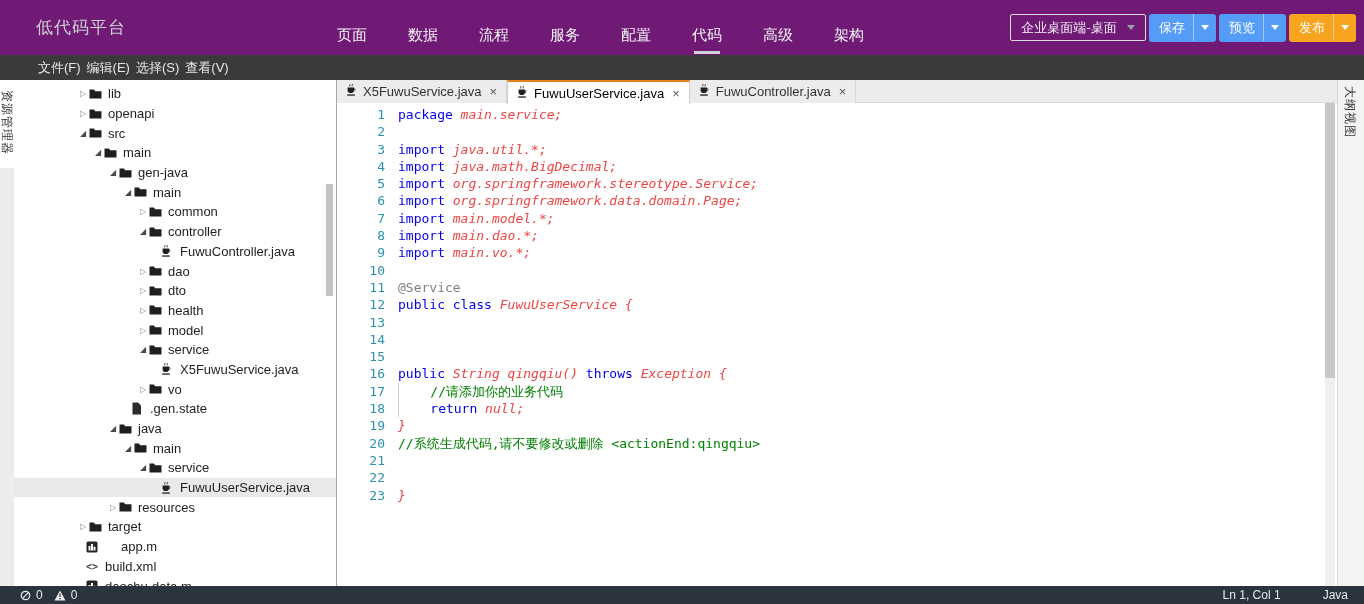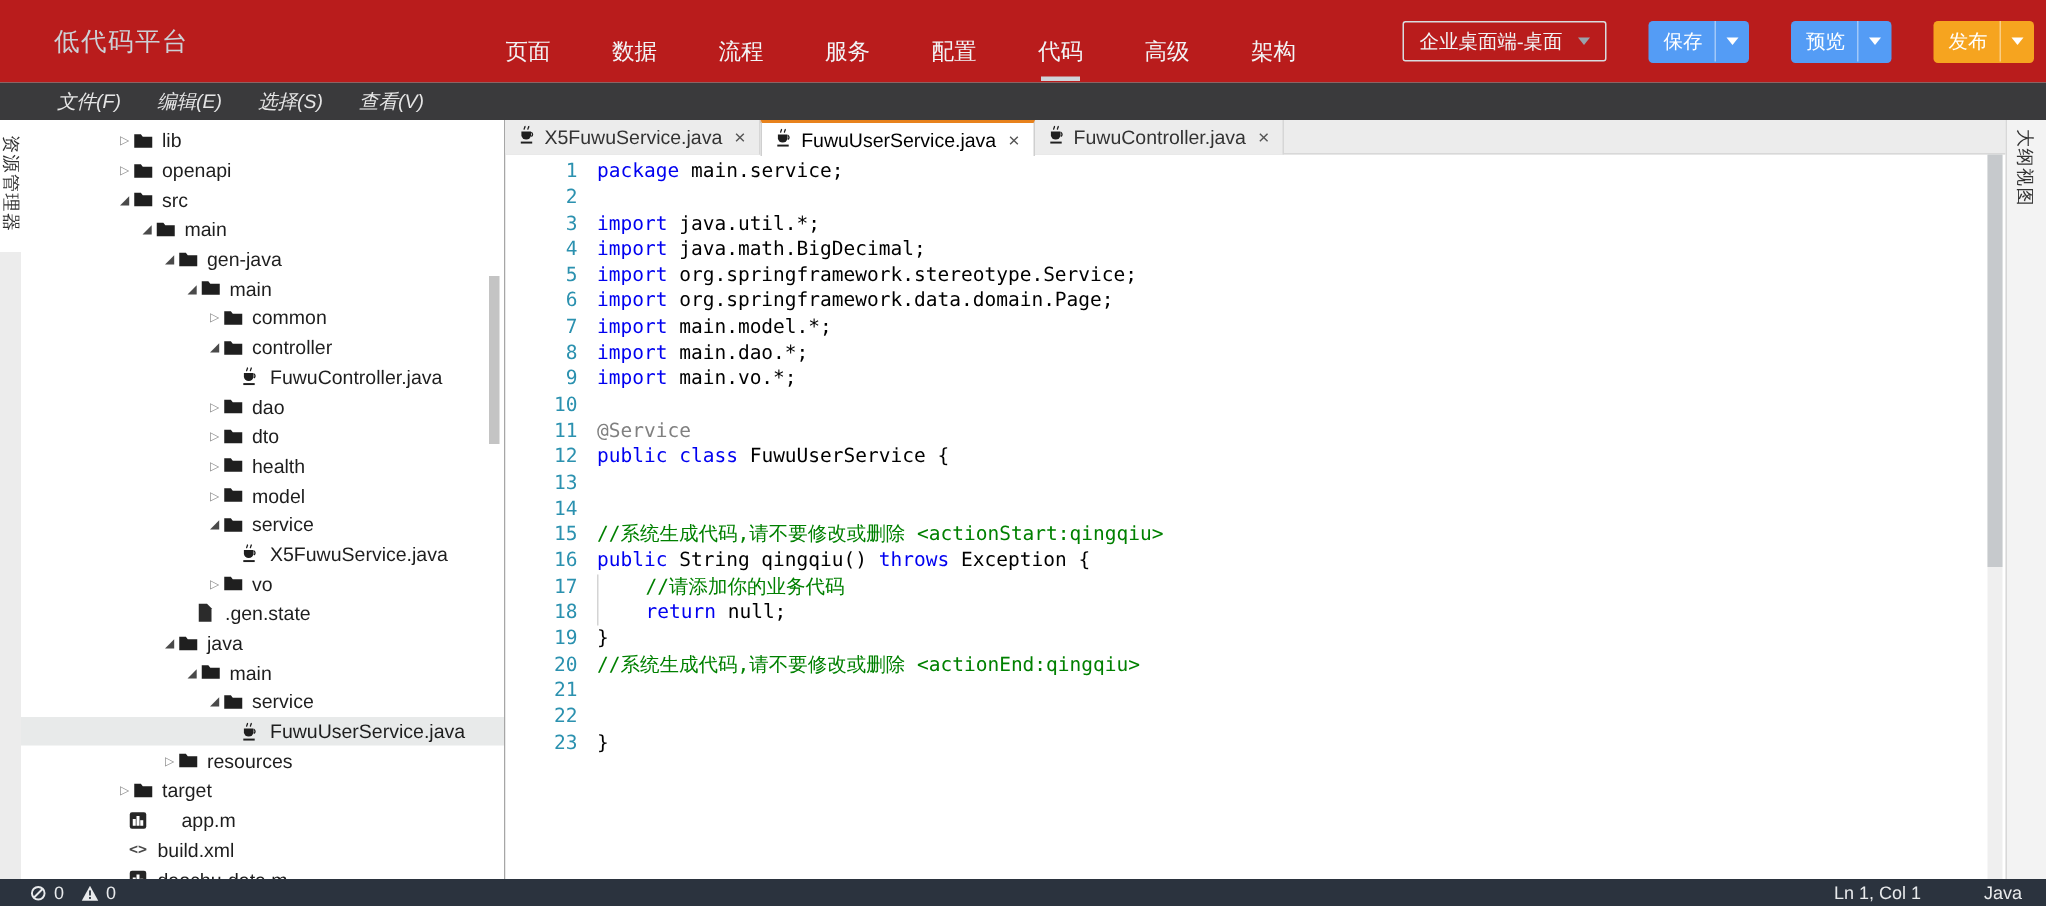--- a/index.html
+++ b/index.html
@@ -1,36 +1,36 @@
 <!DOCTYPE html>
 <html><head>
 <meta charset="utf-8">
 <style>
   * { margin:0; padding:0; box-sizing:border-box; }
   html,body { width:1364px; height:604px; overflow:hidden; }
   body { font-family:"Liberation Sans","DejaVu Sans",sans-serif; background:#fff; }
   #app { position:relative; width:1364px; height:604px; overflow:hidden; background:#fff; }
 
   
-  .header { position:absolute; top:0; left:0; width:1364px; height:55px; background:#b91c1c; display:flex; align-items:center;text-align:right; }
+  .header { position:absolute; top:0; left:0; width:1364px; height:55px; background:#701a75; display:flex; align-items:center;text-align:right; }
   .logo { margin-left:36px; font-size:17px; color:#ccd0d5; letter-spacing:1px; }
   .header-nav { position:absolute; left:337px; top:0; height:68px; display:flex; gap:41px; align-items:center; }
   .nav-item { position:relative; color:#f2f4f6; font-size:15px; height:55px; line-height:55px; cursor:pointer; }
   .nav-item.active::after { content:""; position:absolute; left:50%; transform:translateX(-50%); bottom:8px; width:26px; height:3px; background:#cfd3d8; }
-  .header-right { position:absolute; right:8px; top:0; height:55px; display:flex; align-items:center; gap:28px;font-family:Liberation Serif, serif; }
+  .header-right { position:absolute; right:8px; top:0; height:55px; display:flex; align-items:center; gap:3px;font-family:Liberation Serif, serif; }
   .env-select { width:136px; height:27px; border:1px solid #d9dcdf; border-radius:2px; color:#f2f3f5; font-size:13px; display:flex; align-items:center; justify-content:center; gap:10px; cursor:pointer; }
   .select-caret { width:0; height:0; border-left:4px solid transparent; border-right:4px solid transparent; border-top:5px solid #9aa2ab; }
   .hbtn { height:28px; border-radius:3px; display:flex; align-items:center; color:#fff; font-size:13px; cursor:pointer; overflow:hidden; }
   .hbtn-label { padding:0 8px 0 10px; }
   .hbtn-divider { width:1px; height:27px; background:rgba(255,255,255,0.45); }
   .hbtn-caret-box { padding:0 7px; height:27px; display:flex; align-items:center; }
   .hbtn-caret { width:0; height:0; border-left:4px solid transparent; border-right:4px solid transparent; border-top:5px solid #ffffff; }
 
   
-  .menubar { position:absolute; top:55px; left:0; width:1364px; height:25px; background:#3a3a3c; display:flex; align-items:center; gap:24px; padding-left:38px;font-style:italic; }
+  .menubar { position:absolute; top:55px; left:0; width:1364px; height:25px; background:#3a3a3c; display:flex; align-items:center; gap:6px; padding-left:38px; }
   .menu-item { color:#e6e6e6; font-size:13px; cursor:pointer; }
 
   
   .left-rail { position:absolute; top:80px; left:0; width:14px; height:506px; background:#fff; }
   .left-rail-lower { position:absolute; top:168px; left:0; width:14px; height:418px; background:#ececec; }
   .vtext { position:absolute; display:inline-block; white-space:nowrap; transform:rotate(90deg); transform-origin:left top; color:#2e2e2e; font-size:12px; letter-spacing:1px; }
   .vtext-left { left:15px; top:90px; }
   .vtext-right { left:1358px; top:86px; color:#333; }
 
   
@@ -52,21 +52,21 @@
   .tab.active { background:#fff; border-top:2px solid #e8821c; border-left:1px solid #cfcfcf; border-right:1px solid #cfcfcf; margin-bottom:-1px; height:24px; color:#000; }
   .tab-close { color:#555; font-size:13px; line-height:1; padding-left:2px; cursor:pointer; }
   .code-area { position:absolute; top:23px; left:0; width:1000px; height:483px; overflow:hidden; font-family:"DejaVu Sans Mono","Liberation Mono",monospace; font-size:13px; }
   .code-inner { padding-top:3px; }
   .code-line { display:flex; height:17.3px; line-height:17.3px; white-space:pre; }
   .line-num { width:56px; flex:none; text-align:right; padding-right:8px; color:#2b91af; }
   .line-src { padding-left:5px; }
   .tok-k { color:#0000f0; }
   .tok-c { color:#008000; }
   .tok-a { color:#808080; }
-  .tok-t { color:#000000; }
+  .tok-t { color:#ef4444;font-style:italic; }
   .guide { display:inline-block; width:0; height:17.3px; border-left:1px solid #d4d4d4; vertical-align:top; }
   .ed-scroll-track { position:absolute; top:23px; right:2px; width:10px; height:483px; background:#efefef; }
   .ed-scroll-thumb { position:absolute; top:0; left:0; width:10px; height:275px; background:#c6c9cc; }
 
   
   .right-rail { position:absolute; top:80px; left:1337px; width:27px; height:506px; background:#f3f3f3; border-left:1px solid #d8d8d8; }
 
   
   .statusbar { position:absolute; left:0; top:586px; width:1364px; height:18px; background:#2b333e; color:#e8eaec; font-size:12px; display:flex; align-items:center; padding:0 16px 0 20px; }
   .sb-left { display:flex; align-items:center; gap:5px; }
@@ -462,21 +462,21 @@
           <div class="code-line"><span class="line-num">5</span><span class="line-src"><span class="tok-k">import</span><span class="tok-t"> org.springframework.stereotype.Service;</span></span></div>
           <div class="code-line"><span class="line-num">6</span><span class="line-src"><span class="tok-k">import</span><span class="tok-t"> org.springframework.data.domain.Page;</span></span></div>
           <div class="code-line"><span class="line-num">7</span><span class="line-src"><span class="tok-k">import</span><span class="tok-t"> main.model.*;</span></span></div>
           <div class="code-line"><span class="line-num">8</span><span class="line-src"><span class="tok-k">import</span><span class="tok-t"> main.dao.*;</span></span></div>
           <div class="code-line"><span class="line-num">9</span><span class="line-src"><span class="tok-k">import</span><span class="tok-t"> main.vo.*;</span></span></div>
           <div class="code-line"><span class="line-num">10</span><span class="line-src"></span></div>
           <div class="code-line"><span class="line-num">11</span><span class="line-src"><span class="tok-a">@Service</span></span></div>
           <div class="code-line"><span class="line-num">12</span><span class="line-src"><span class="tok-k">public</span><span class="tok-t"> </span><span class="tok-k">class</span><span class="tok-t"> FuwuUserService {</span></span></div>
           <div class="code-line"><span class="line-num">13</span><span class="line-src"></span></div>
           <div class="code-line"><span class="line-num">14</span><span class="line-src"></span></div>
-          <div class="code-line"><span class="line-num">15</span><span class="line-src"><span class="tok-c">//系统生成代码,请不要修改或删除 &lt;actionStart:qingqiu&gt;</span></span></div>
+          <div class="code-line"><span class="line-num">15</span></div>
           <div class="code-line"><span class="line-num">16</span><span class="line-src"><span class="tok-k">public</span><span class="tok-t"> String qingqiu() </span><span class="tok-k">throws</span><span class="tok-t"> Exception {</span></span></div>
           <div class="code-line"><span class="line-num">17</span><span class="line-src"><span class="guide"></span><span class="tok-t">    </span><span class="tok-c">//请添加你的业务代码</span></span></div>
           <div class="code-line"><span class="line-num">18</span><span class="line-src"><span class="guide"></span><span class="tok-t">    </span><span class="tok-k">return</span><span class="tok-t"> null;</span></span></div>
           <div class="code-line"><span class="line-num">19</span><span class="line-src"><span class="tok-t">}</span></span></div>
           <div class="code-line"><span class="line-num">20</span><span class="line-src"><span class="tok-c">//系统生成代码,请不要修改或删除 &lt;actionEnd:qingqiu&gt;</span></span></div>
           <div class="code-line"><span class="line-num">21</span><span class="line-src"></span></div>
           <div class="code-line"><span class="line-num">22</span><span class="line-src"></span></div>
           <div class="code-line"><span class="line-num">23</span><span class="line-src"><span class="tok-t">}</span></span></div>
         </div>
     </div>

